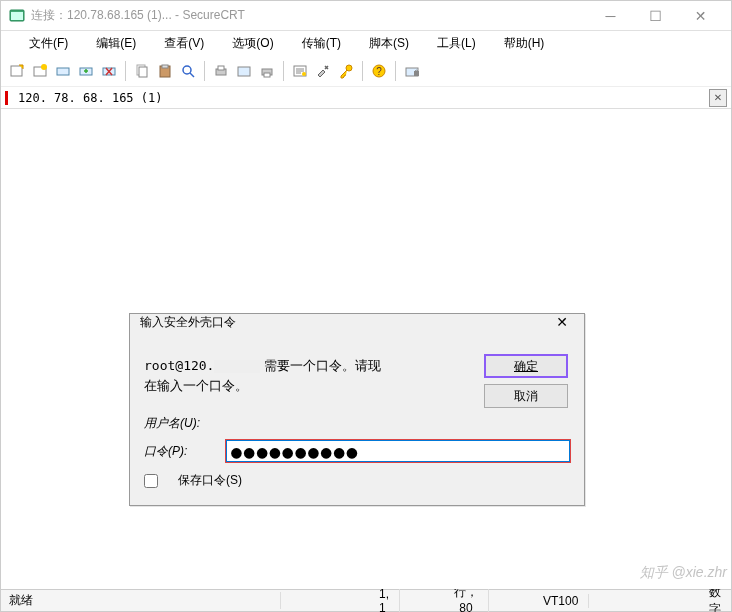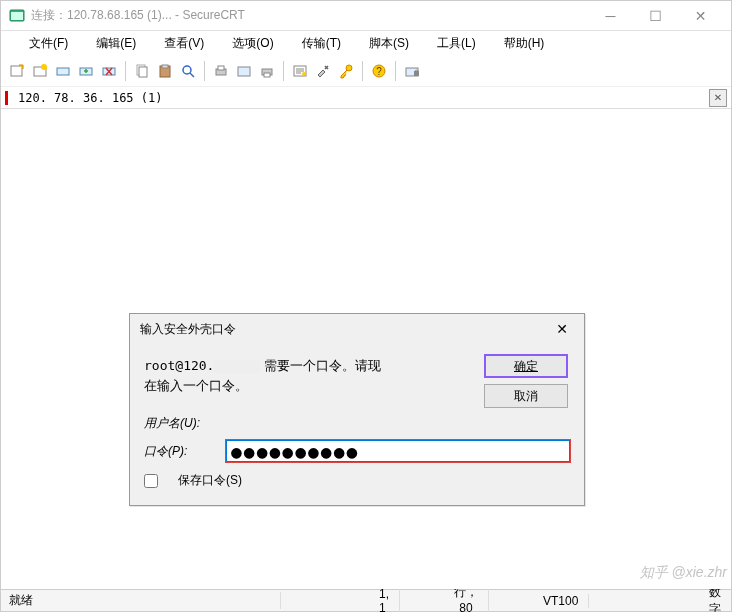--- a/index.html
+++ b/index.html
@@ -21,21 +21,21 @@
   .tb-icon { width: 20px; height: 20px; display: flex; align-items: center; justify-content: center; }
   
   .tabbar { height: 22px; display: flex; align-items: center; padding: 0 4px; border-bottom: 1px solid #ddd; }
   .tab-red { width: 3px; height: 14px; background: #d00; margin-right: 4px; }
   .tab-label { font-family: monospace; font-size: 12px; padding: 2px 6px; }
   .tab-close-btn { margin-left: auto; width: 18px; height: 18px; border: 1px solid #999; background: #eee; display: flex; align-items: center; justify-content: center; font-size: 10px; color: #555; }
   
   .terminal { flex: 1; background: #fff; position: relative; }
   
   .dialog { position: absolute; left: 128px; top: 204px; width: 456px; background: #f0f0f0; border: 1px solid #999; box-shadow: 1px 1px 0 rgba(0,0,0,0.1); }
-  .dlg-title { height: 30px; display: flex; align-items: center; padding: 0 10px; font-size: 12px; gap: 10px; }
+  .dlg-title { height: 30px; display: flex; align-items: flex-start; padding: 0 10px; font-size: 12px; gap: 10px; }
   .dlg-title-text { flex: 1; }
   .dlg-close { font-size: 14px; padding: 0 6px; }
   .dlg-body { padding: 8px 14px 16px 14px; }
   .dlg-msg { font-size: 13px; padding: 4px 0 12px 0; line-height: 1.5; width: 240px; }
   .dlg-msg .host { font-family: monospace; }
   .dlg-msg .smudge { display: inline-block; width: 46px; height: 13px; background: #eee; vertical-align: middle; }
   .dlg-btns { position: absolute; right: 16px; top: 40px; display: flex; flex-direction: column; gap: 6px; }
   .dlg-btn { width: 84px; height: 24px; background: #e8e8e8; border: 1px solid #aaa; font-size: 12px; display:flex; align-items:center; justify-content:center; }
   .dlg-btn.default { border: 2px solid #8b5cf6; text-decoration: underline; }
   .dlg-row { display: flex; align-items: center; margin: 8px 0; }
@@ -183,21 +183,21 @@
         <svg width="16" height="16">
           <rect x="2" y="5" width="12" height="8" fill="#def" stroke="#888"></rect>
           <rect x="10" y="8" width="5" height="5" fill="#888"></rect>
           <path d="M11 8 a2 2 0 0 1 3 0" fill="none" stroke="#888"></path>
         </svg>
       </span>
   </div>
 
   <div class="tabbar">
     <span class="tab-red"></span>
-    <span class="tab-label">120. 78. 36. 165 (1)</span>
+    <span class="tab-label">120. 78. 68. 165 (1)</span>
     <span class="tab-close-btn">✕</span>
   </div>
 
   <div class="terminal">
     <div class="dialog">
       <div class="dlg-title">
         <span class="dlg-title-text">输入安全外壳口令</span>
         <span class="dlg-close">✕</span>
       </div>
       <div class="dlg-body">

